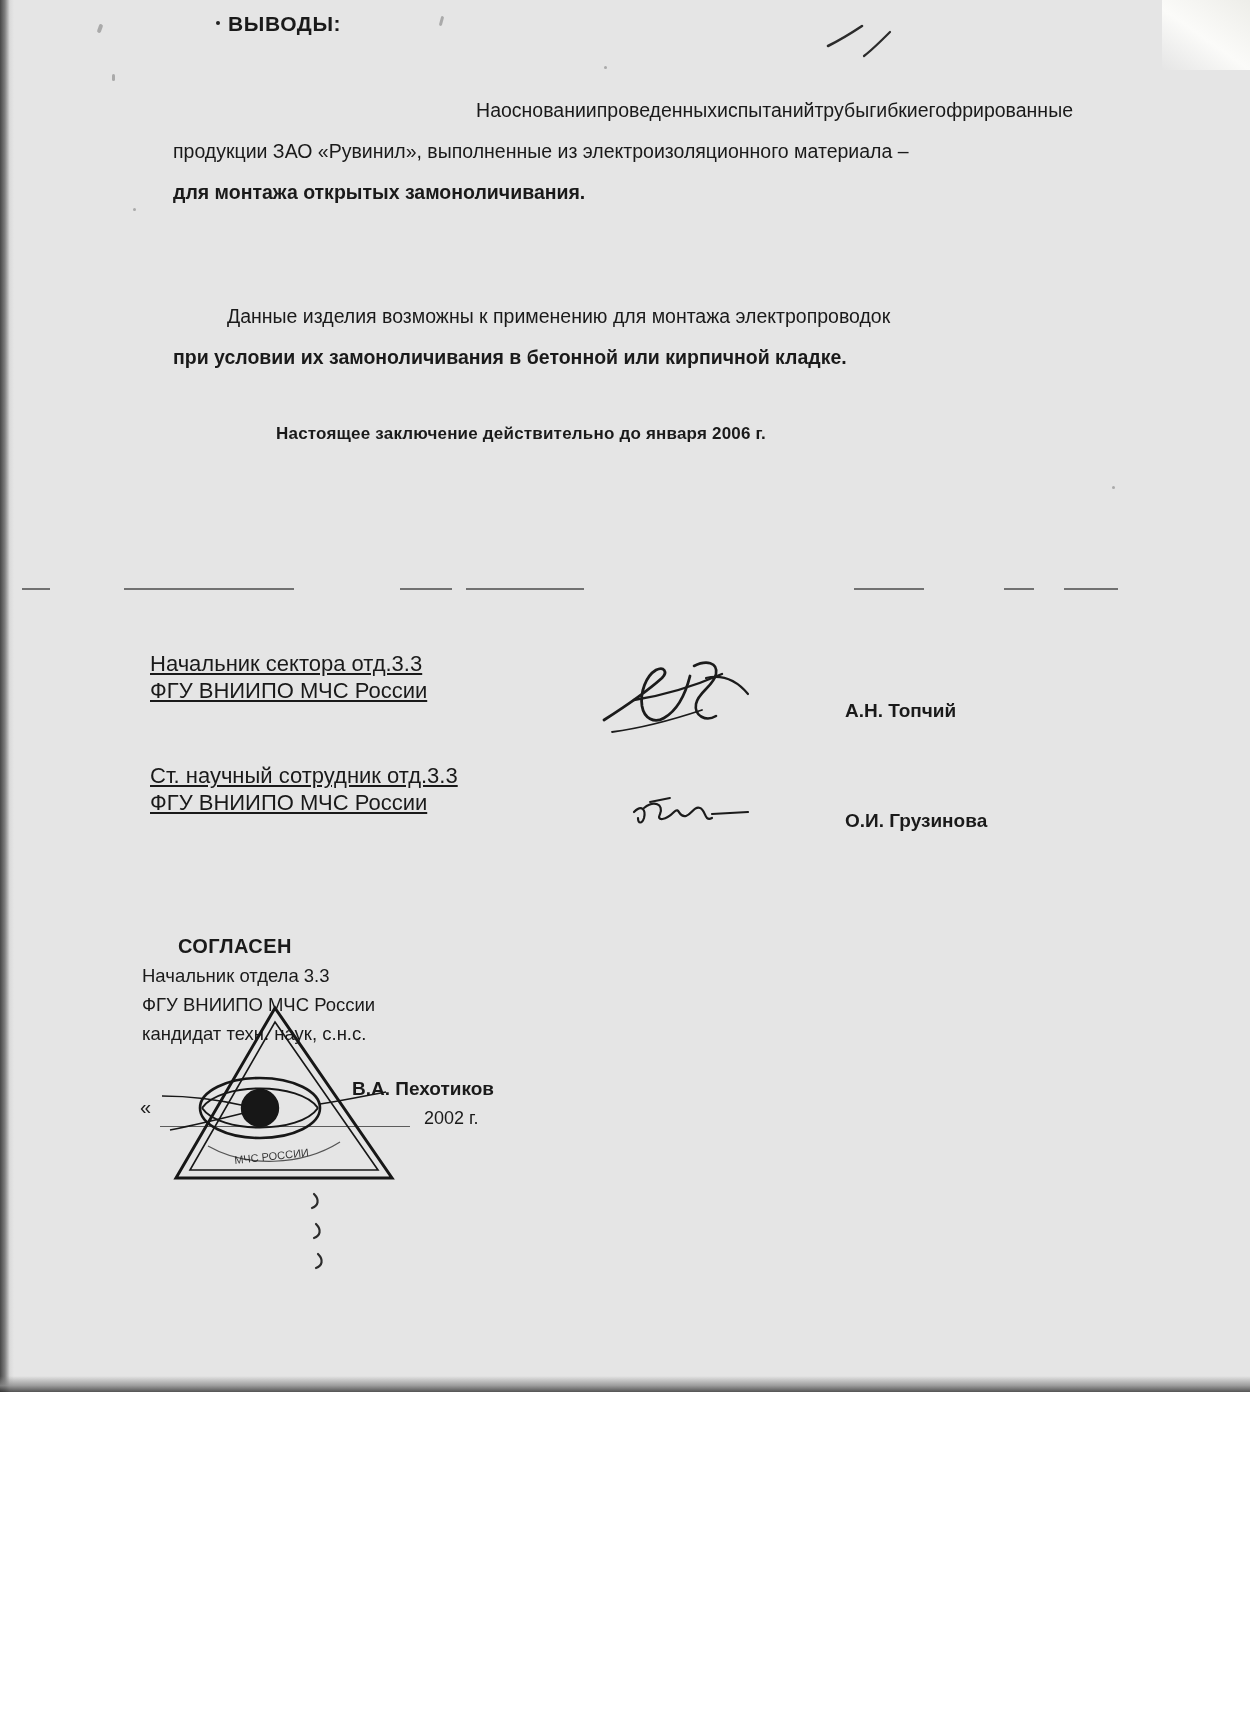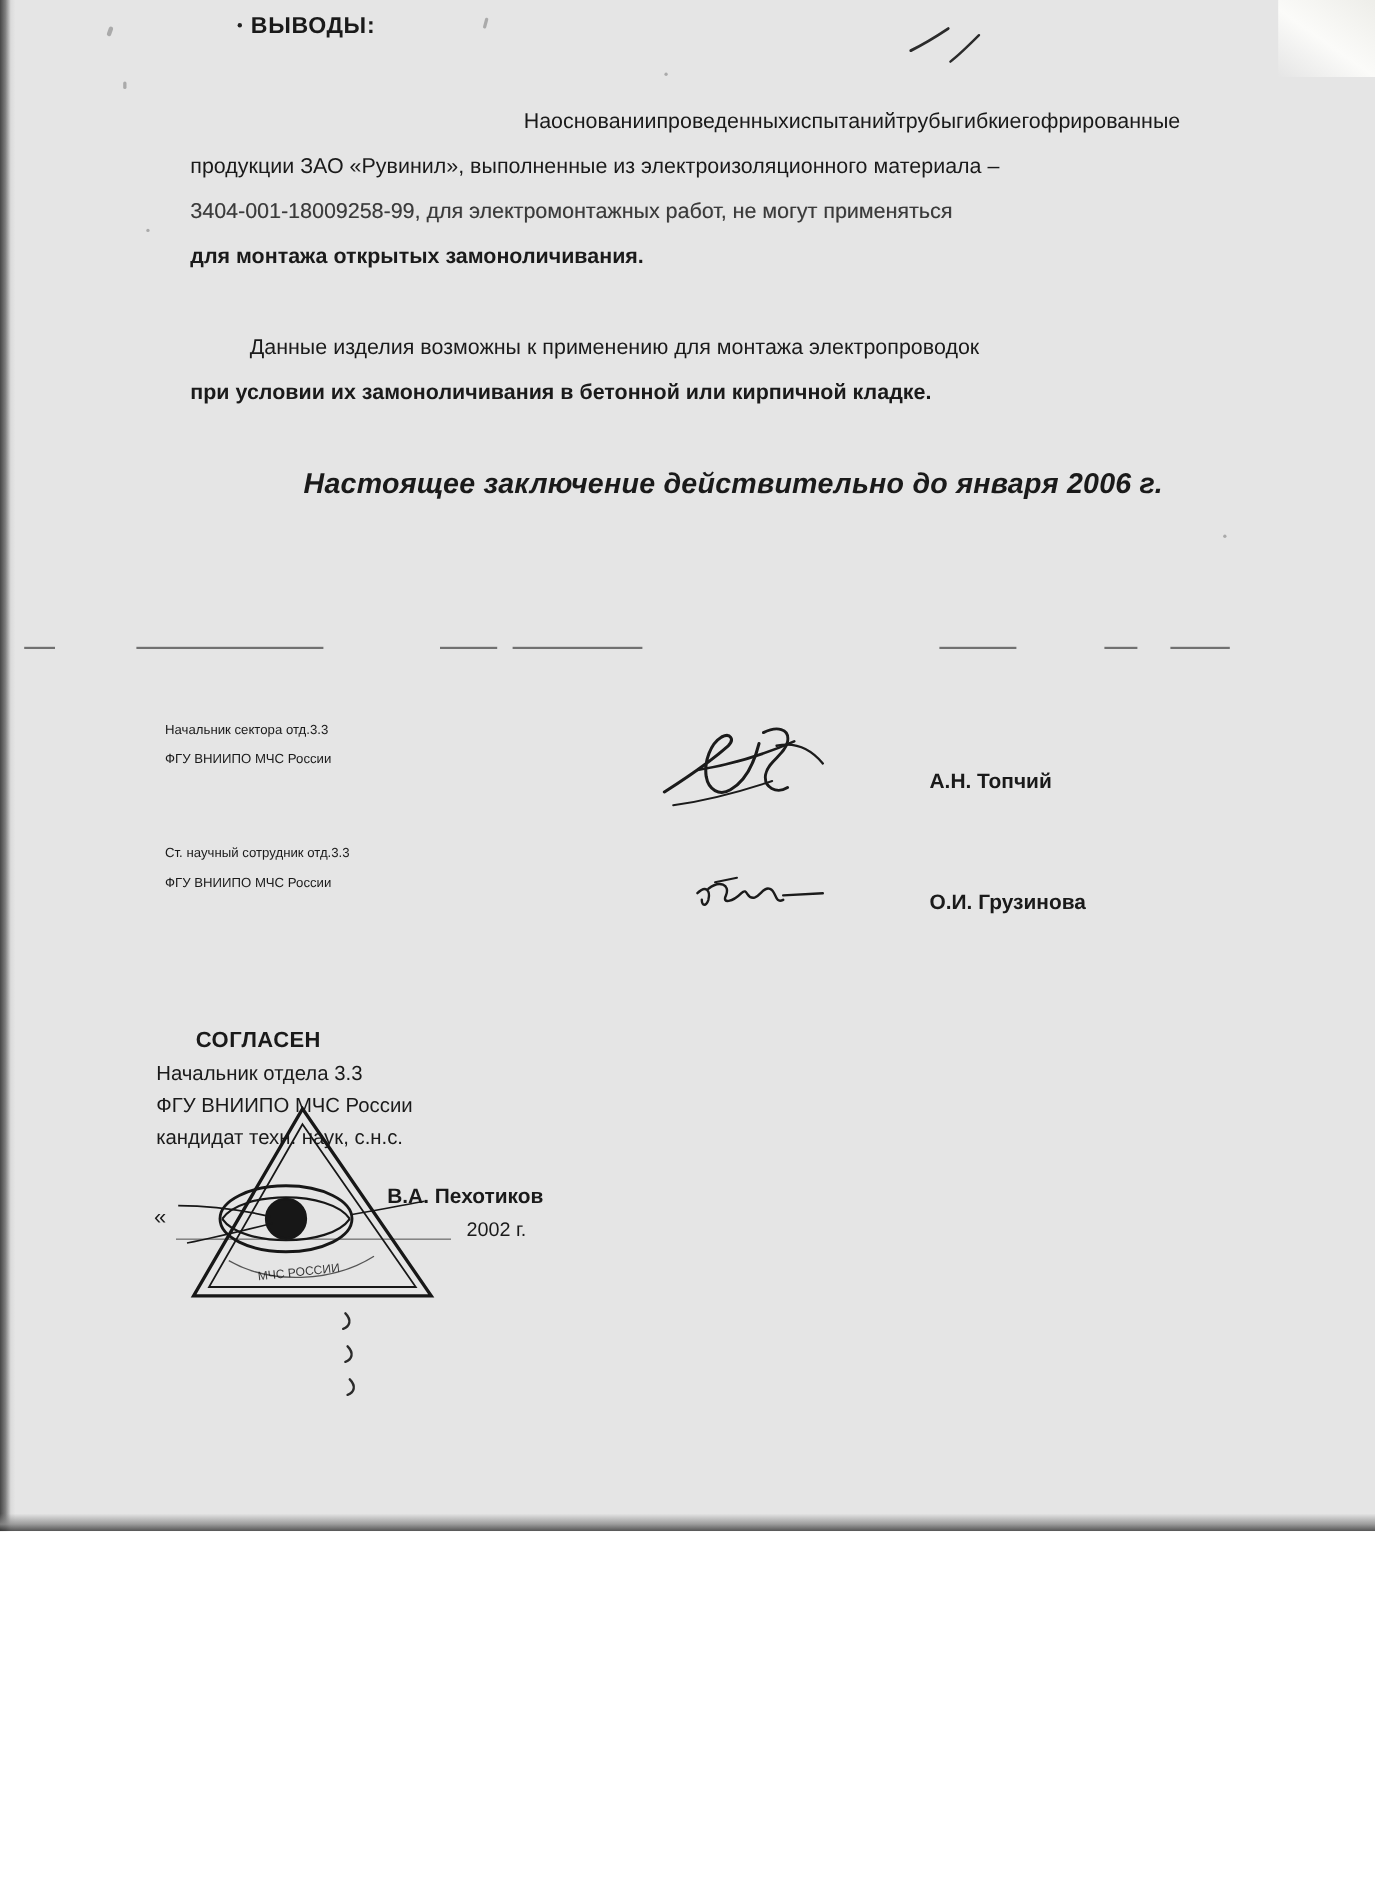--- a/index.html
+++ b/index.html
@@ -86,38 +86,37 @@
 
   .b { font-weight: bold; }
   .degraded {
     color: #3a3a3a;
     text-shadow: 0.4px 0.3px 0 rgba(0,0,0,0.30);
   }
 
   .validity {
     position: absolute;
     left: 276px; top: 424px;
-    font-size: 26px;
-    font-weight: bold;
-    font-style: italic;
+    font-size: 17px;
+    font-weight: bold;
     letter-spacing: .2px;
   }
 
   
   .dash-row { position: absolute; top: 588px; left: 0; width: 1250px; height: 4px; }
   .dash-row i {
     position: absolute;
     height: 2px;
     background: #4a4a4a;
     opacity: .75;
     display: block;
   }
 
   
-  .sig-block { position: absolute; font-size: 12px; line-height: 27px; }
+  .sig-block { position: absolute; font-size: 22px; line-height: 27px; text-decoration: underline; }
   .sig-1 { left: 150px; top: 650px; }
   .sig-2 { left: 150px; top: 762px; }
 
   .sig-name {
     position: absolute;
     font-size: 19px;
     font-weight: bold;
   }
   .name-1 { left: 845px; top: 700px; }
   .name-2 { left: 845px; top: 810px; }
@@ -197,21 +196,20 @@
       <span class="indent"></span>
       <span>На</span>
       <span>основании</span>
       <span>проведенных</span>
       <span>испытаний</span>
       <span>трубы</span>
       <span>гибкие</span>
       <span>гофрированные</span>
     </span>
     <span class="ln">продукции ЗАО «Рувинил», выполненные из электроизоляционного материала –</span>
-    <span class="ln degraded">3404-001-18009258-99, для электромонтажных работ, не могут применяться</span>
     <span class="ln b">для монтажа открытых замоноличивания.</span>
   </div>
 
   <div class="body-block para-2">
     <span class="ln"><span class="indent"></span><span>Данные изделия возможны к применению для монтажа электропроводок</span></span>
     <span class="ln b">при условии их замоноличивания в бетонной или кирпичной кладке.</span>
   </div>
 
   <div class="validity">Настоящее заключение действительно до января 2006 г.</div>
 

